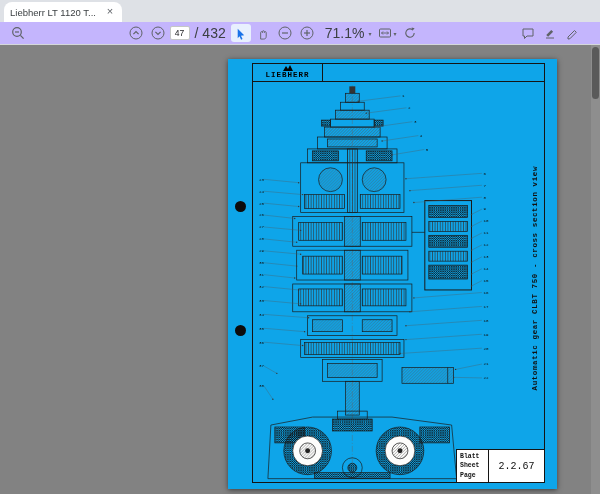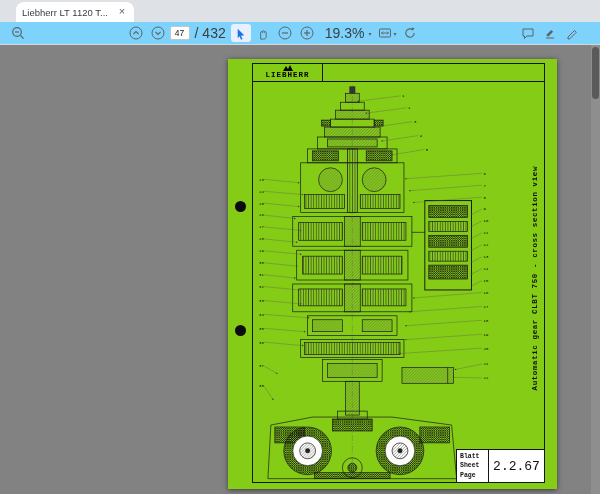--- a/index.html
+++ b/index.html
@@ -1,58 +1,58 @@
 <!DOCTYPE html>
 <html><head>
 <meta charset="utf-8">
 <style>
   * { margin:0; padding:0; box-sizing:border-box; }
   html,body { width:600px; height:494px; overflow:hidden; font-family:"Liberation Sans", sans-serif; }
   .window { width:600px; height:494px; display:flex; flex-direction:column; background:#828282; }
 
   
   .tabbar { height:22px; background:#dee1e6; display:flex; align-items:flex-end; flex:none; }
-  .tab { height:20px; width:118px; background:#ffffff; border-radius:8px 8px 0 0; margin-left:16px;
+  .tab { height:20px; width:118px; background:#ffffff; border-radius:8px 8px 0 0; margin-left:4px;
          display:flex; align-items:center; padding:8px 6px; gap:4px; }
   .tab-title { font-size:9.5px; color:#3c4043; white-space:nowrap; overflow:hidden; flex:1; }
   .tab-close { font-size:11px; color:#5f6368; width:12px; height:12px; line-height:11px; text-align:center; border-radius:50%; }
 
   
-  .toolbar { height:23px; background:#7dd3fc; border-bottom:1px solid #d5d8db; display:flex;
+  .toolbar { height:23px; background:#c4b5fd; border-bottom:1px solid #d5d8db; display:flex;
              align-items:center; padding:0 8px; justify-content:space-between; flex:none; }
   .tb-group { display:flex; align-items:center; gap:2px; }
   .tb-btn { width:20px; height:18px; display:flex; align-items:center; justify-content:center; border-radius:3px; }
   .tb-btn.active { background:#e8f0fe; }
   .page-box { width:20px; height:14px; border:1px solid #c4c7c5; border-radius:2px; font-size:8.5px;
               display:flex; align-items:center; justify-content:center; color:#202124; background:#fff; }
   .tb-text { font-size:14px; color:#3c4043; margin:0 3px; white-space:nowrap; }
   .caret { font-size:6px; color:#5f6368; margin-left:1px; }
 
   
   .content { flex:1; position:relative; background:#828282; overflow:hidden; }
-  .page { position:absolute; left:228px; top:14px; width:329px; height:430px; background:#84cc16;
+  .page { position:absolute; left:228px; top:14px; width:329px; height:430px; background:#0ea5e9;
           box-shadow:0 1px 5px rgba(0,0,0,.55); }
   .hole { position:absolute; left:7px; width:11px; height:11px; border-radius:50%; background:#0c0c0c; }
   .frame { position:absolute; left:24px; right:12px; top:4px; bottom:6px; border:1px solid #141414;
            font-family:"Liberation Mono", monospace; color:#111; }
   .doc-header { height:18px; border-bottom:1px solid #141414; display:flex; }
   .logo-box { width:70px; border-right:1px solid #141414; display:flex; flex-direction:column;
               align-items:center; justify-content:center; gap:0; }
   .logo-text { font-size:7.5px; font-weight:bold; letter-spacing:1px; color:#000; line-height:1; }
   .doc-title { flex:1; display:flex; align-items:center; justify-content:center; font-size:8px;
                font-weight:bold; letter-spacing:1px; }
   .diagram { position:absolute; left:0; top:18px; width:100%; height:400px; }
   .side-caption { position:absolute; right:5px; top:102px; writing-mode:vertical-rl; transform:rotate(180deg);
                   font-size:7.5px; font-weight:bold; letter-spacing:.6px; white-space:nowrap; }
   .sheet-box { position:absolute; right:0; bottom:0; width:88px; height:33px; background:#fff;
                border-left:1px solid #141414; border-top:1px solid #141414; display:flex; }
   .sheet-labels { width:32px; border-right:1px solid #141414; padding:2px 3px; display:flex;
                   flex-direction:column; justify-content:center; }
   .sheet-labels span { font-size:6.5px; font-weight:bold; line-height:1.4; }
-  .sheet-number { flex:1; display:flex; align-items:center; justify-content:center; font-size:13px; }
+  .sheet-number { flex:1; display:flex; align-items:center; justify-content:center; font-size:10px; }
 
   
   .scrollbar { position:absolute; right:0; top:0; width:9px; height:100%; background:#8e8e8e; }
   .scroll-thumb { position:absolute; right:1px; top:2px; width:7px; height:52px; background:#5a5a5a; border-radius:4px; }
 
   svg.icon { display:block; }
 </style>
 </head>
 <body>
 
@@ -108,21 +108,21 @@
           </svg>
       </div>
       <div class="tb-btn">
         <svg class="icon" width="14" height="14" viewBox="0 0 14 14">
             <circle cx="7" cy="7" r="6" stroke="#5f6368" fill="none" stroke-width="1"></circle>
             <line x1="4" y1="7" x2="10" y2="7" stroke="#5f6368" stroke-width="1.2"></line>
             <line x1="7" y1="4" x2="7" y2="10" stroke="#5f6368" stroke-width="1.2"></line>
           </svg>
       </div>
       <div class="tb-btn" style="width:auto;padding:0 3px;">
-        <span class="tb-text">19.3%</span>
+        <span class="tb-text">71.1%</span>
         <span class="caret">▾</span>
       </div>
       <div class="tb-btn" style="width:auto;padding:0 2px;">
         <svg class="icon" width="14" height="14" viewBox="0 0 14 14">
             <rect x="1.5" y="3" width="11" height="8" rx="1" stroke="#5f6368" fill="none" stroke-width="1"></rect>
             <path d="M3.5 7 h7 M5 5.5 L3.5 7 L5 8.5 M9 5.5 L10.5 7 L9 8.5" stroke="#5f6368" fill="none" stroke-width="0.9"></path>
           </svg>
         <span class="caret">▾</span>
       </div>
       <div class="tb-btn">

